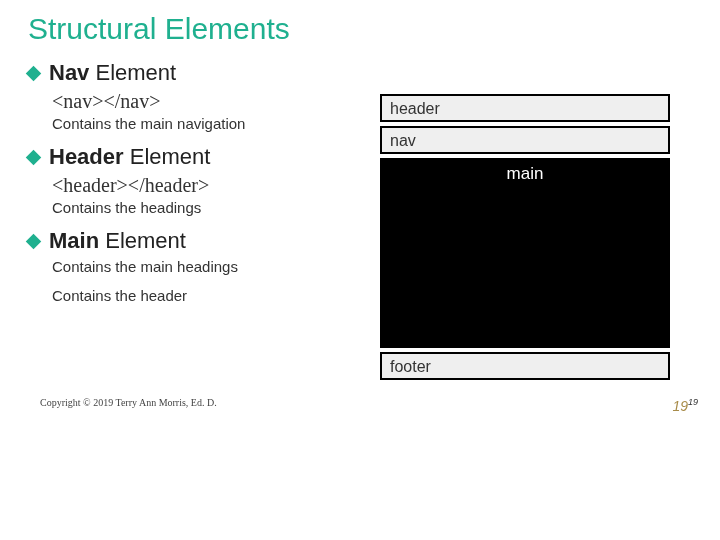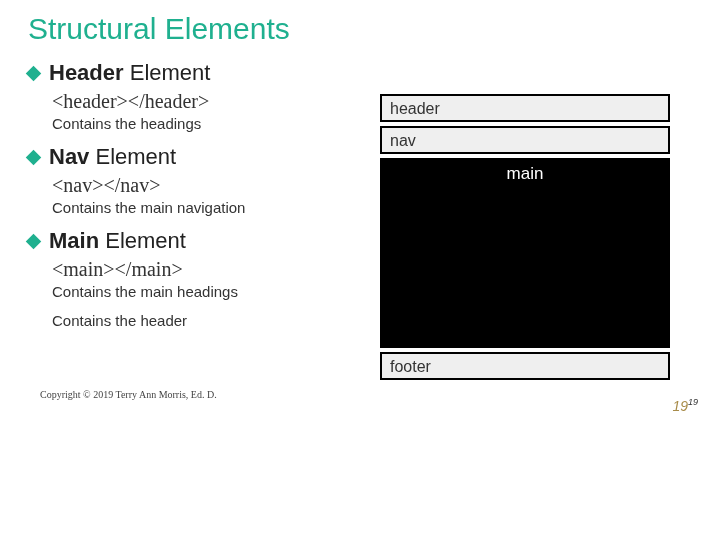--- a/index.html
+++ b/index.html
@@ -58,21 +58,21 @@
   }
   .desc-line {
     font-family: "Segoe UI", Arial, sans-serif;
     font-size: 15px;
     margin-left: 24px;
     color: #333;
   }
   .copyright {
     position: absolute;
     left: 40px;
-    bottom: 24px;
+    bottom: 16px;
     font-size: 10px;
     font-family: "Times New Roman", serif;
     color: #444;
   }
   .pagenum {
     position: absolute;
     right: 22px;
     bottom: 10px;
     font-size: 14px;
     color: #a88c4a;
@@ -120,46 +120,45 @@
 <body>
 
 <div class="slide">
 
   <h1 class="title">Structural Elements</h1>
 
   <div class="section">
     <div class="bullet-line">
       <span class="diamond"></span>
       <span class="label">
+        <span class="strong">Nav</span><span> Element</span>
+      </span>
+    </div>
+    <div class="code-line">&lt;nav&gt;&lt;/nav&gt;</div>
+    <div class="desc-line">Contains the main navigation</div>
+  </div>
+
+  <div class="section">
+    <div class="bullet-line">
+      <span class="diamond"></span>
+      <span class="label">
         <span class="strong">Header</span><span> Element</span>
       </span>
     </div>
     <div class="code-line">&lt;header&gt;&lt;/header&gt;</div>
     <div class="desc-line">Contains the headings</div>
   </div>
 
   <div class="section">
     <div class="bullet-line">
       <span class="diamond"></span>
       <span class="label">
-        <span class="strong">Nav</span><span> Element</span>
-      </span>
-    </div>
-    <div class="code-line">&lt;nav&gt;&lt;/nav&gt;</div>
-    <div class="desc-line">Contains the main navigation</div>
-  </div>
-
-  <div class="section">
-    <div class="bullet-line">
-      <span class="diamond"></span>
-      <span class="label">
         <span class="strong">Main</span><span> Element</span>
       </span>
     </div>
-    <div class="code-line">&lt;main&gt;&lt;/main&gt;</div>
     <div class="desc-line">Contains the main headings</div>
   </div>
 
   <div class="section">
     <div class="desc-line">Contains the  header</div>
   </div>
 
   <div class="diagram">
     <div class="drow header">header</div>
     <div class="drow nav">nav</div>

